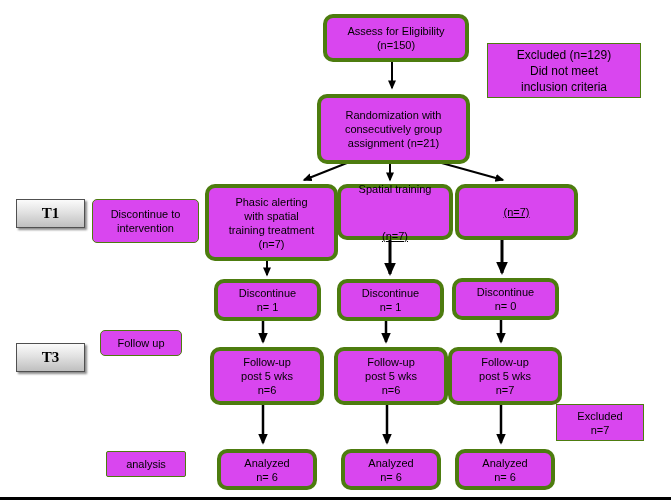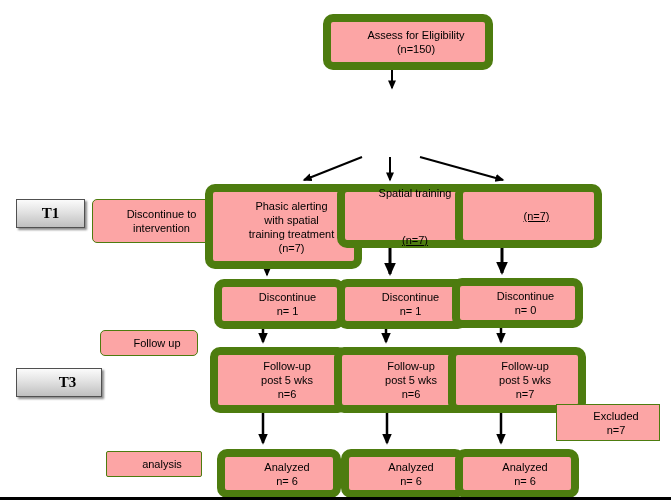--- a/index.html
+++ b/index.html
@@ -7,31 +7,30 @@
     position: relative;
     width: 671px;
     height: 501px;
     background: #ffffff;
     font-family: "Liberation Sans", sans-serif;
     color: #000;
     overflow: hidden;
   }
   .node {
     position: absolute;
-    background: #fca5a5;
-    border: 8px solid #4d7c0f;
+    background: #d946ef;
+    border: 4px solid #4d7c0f;
     border-radius: 10px;
     display: flex;
     align-items: center;
     justify-content: center;
     text-align: center;
     white-space: pre-line;
     font-size: 11px;
     line-height: 14px;
-    padding-left: 16px;
   }
   .col { flex-direction: column; gap: 33px; }
   .sq { border-radius: 0; border-width: 1px; }
   .thin { border-width: 1px; }
   .small-r { border-radius: 5px; }
   .fs12 { font-size: 12px; line-height: 16px; }
   .nval { text-decoration: underline; }
   .stage {
     position: absolute;
     display: flex;
@@ -69,21 +68,27 @@
     <line x1="386" y1="315" x2="386" y2="342" stroke="#000" stroke-width="2.5" marker-end="url(#ah)"></line>
     <line x1="501" y1="314" x2="501" y2="342" stroke="#000" stroke-width="2.5" marker-end="url(#ah)"></line>
     <line x1="263" y1="403" x2="263" y2="443" stroke="#000" stroke-width="2.5" marker-end="url(#ah)"></line>
     <line x1="387" y1="403" x2="387" y2="443" stroke="#000" stroke-width="2.5" marker-end="url(#ah)"></line>
     <line x1="501" y1="403" x2="501" y2="443" stroke="#000" stroke-width="2.5" marker-end="url(#ah)"></line>
   </svg>
 
   <div class="node" style="left:323px; top:14px; width:138px; height:40px;">Assess for Eligibility
 (n=150)</div>
 
+  <div class="node sq fs12" style="left:487px; top:43px; width:152px; height:53px;">Excluded (n=129)
+Did not meet
+inclusion criteria</div>
 
+  <div class="node" style="left:317px; top:94px; width:145px; height:62px;">Randomization with
+consecutively group
+assignment (n=21)</div>
 
   <div class="stage" style="left:16px; top:199px; width:67px; height:27px;">T1</div>
 
   <div class="node small-r" style="left:92px; top:199px; width:105px; height:42px; border-width:1.5px;">Discontinue to
 intervention</div>
 
   <div class="node" style="left:205px; top:184px; width:125px; height:69px;">Phasic alerting
 with spatial
 training treatment
 (n=7)</div>
@@ -102,21 +107,21 @@
 n= 1</div>
 
   <div class="node" style="left:337px; top:279px; width:99px; height:34px;">Discontinue
 n= 1</div>
 
   <div class="node" style="left:452px; top:278px; width:99px; height:34px;">Discontinue
 n= 0</div>
 
   <div class="node thin small-r" style="left:100px; top:330px; width:80px; height:24px;">Follow up</div>
 
-  <div class="stage" style="left:16px; top:368px; width:67px; height:27px;padding-left:17px;">T3</div>
+  <div class="stage" style="left:16px; top:343px; width:67px; height:27px;">T3</div>
 
   <div class="node" style="left:210px; top:347px; width:106px; height:50px;">Follow-up
 post 5 wks
 n=6</div>
 
   <div class="node" style="left:334px; top:347px; width:106px; height:50px;">Follow-up
 post 5 wks
 n=6</div>
 
   <div class="node" style="left:448px; top:347px; width:106px; height:50px;">Follow-up

